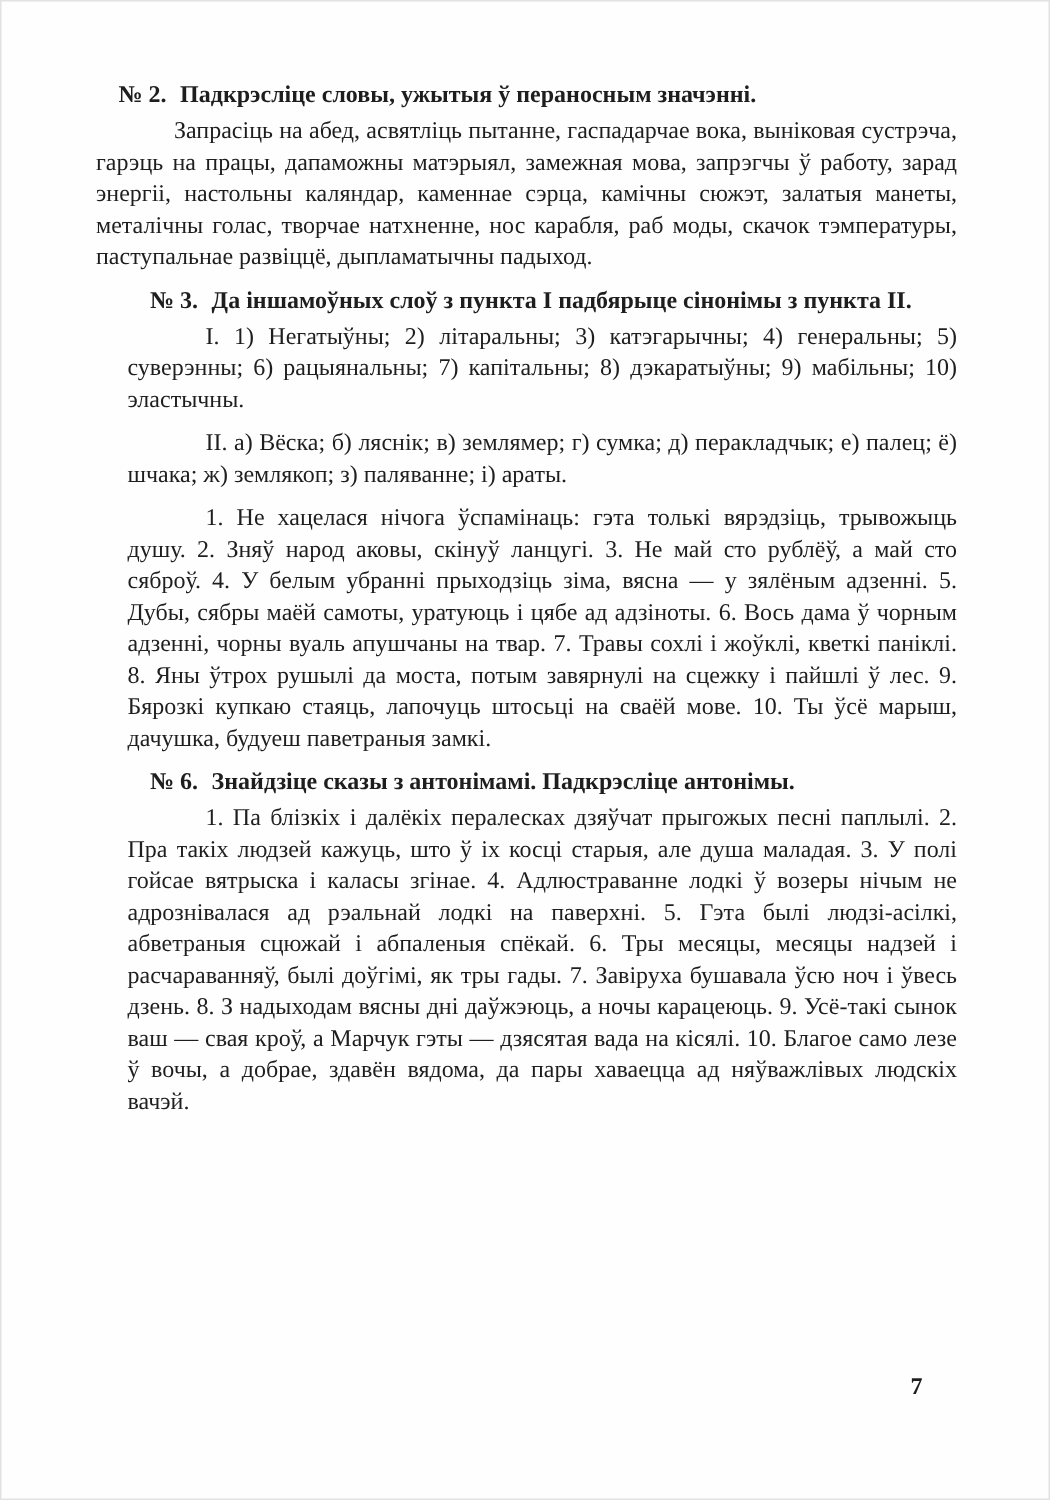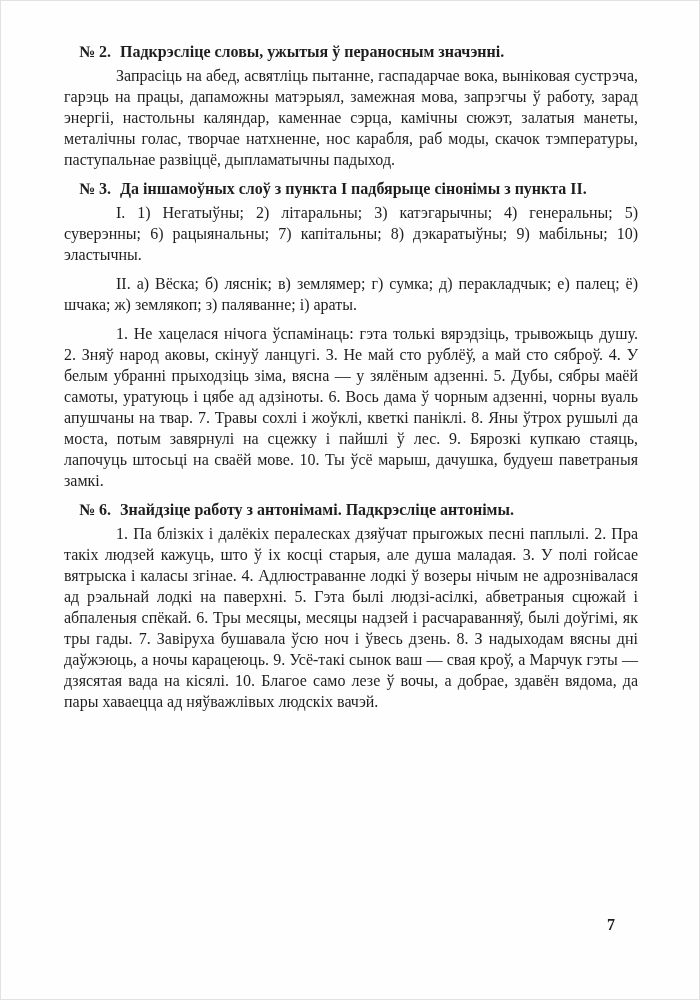--- a/index.html
+++ b/index.html
@@ -14,27 +14,27 @@
     position: relative;
     width: 700px;
     height: 1000px;
     background: #fefefe;
     border: 1px solid #e2e2e2;
     overflow: hidden;
     color: #1e1e1e;
   }
   .content {
     position: absolute;
-    top: 40px;
+    top: 52px;
     left: 63px;
     width: 574px;
     font-size: 16px;
     line-height: 21px;
   }
-  .exercise + .exercise { margin-top: 8px; }
+  .exercise + .exercise { margin-top: 8px; margin-left: 21px; }
   .ex-header {
     margin: 0 0 3px 0;
     font-size: 16px;
     font-weight: bold;
     padding-left: 52px;
     text-indent: -37px;
     text-align: left;
   }
   .ex-number { padding-right: 9px; }
   .ex-para {
@@ -69,20 +69,20 @@
 
     <section class="exercise">
       <p class="ex-para">II. а) Вёска; б) ляснік; в) землямер; г) сумка; д) перакладчык; е) палец; ё) шчака; ж) землякоп; з) паляванне; і) араты.</p>
     </section>
 
     <section class="exercise">
       <p class="ex-para">1. Не хацелася нічога ўспамінаць: гэта толькі вярэдзіць, трывожыць душу. 2. Зняў народ аковы, скінуў ланцугі. 3. Не май сто рублёў, а май сто сяброў. 4. У белым убранні прыходзіць зіма, вясна — у зялёным адзенні. 5. Дубы, сябры маёй самоты, уратуюць і цябе ад адзіноты. 6. Вось дама ў чорным адзенні, чорны вуаль апушчаны на твар. 7. Травы сохлі і жоўклі, кветкі паніклі. 8. Яны ўтрох рушылі да моста, потым завярнулі на сцежку і пайшлі ў лес. 9. Бярозкі купкаю стаяць, лапочуць штосьці на сваёй мове. 10. Ты ўсё марыш, дачушка, будуеш паветраныя замкі.</p>
     </section>
 
     <section class="exercise">
-      <h2 class="ex-header"><span class="ex-number">№ 6.</span><span class="ex-title">Знайдзіце работу з антонімамі. Падкрэсліце антонімы.</span></h2>
+      <h2 class="ex-header"><span class="ex-number">№ 6.</span><span class="ex-title">Знайдзіце сказы з антонімамі. Падкрэсліце антонімы.</span></h2>
       <p class="ex-para">1. Па блізкіх і далёкіх пералесках дзяўчат прыгожых песні паплылі. 2. Пра такіх людзей кажуць, што ў іх косці старыя, але душа маладая. 3. У полі гойсае вятрыска і каласы згінае. 4. Адлюстраванне лодкі ў возеры нічым не адрознівалася ад рэальнай лодкі на паверхні. 5. Гэта былі людзі-асілкі, абветраныя сцюжай і абпаленыя спёкай. 6. Тры месяцы, месяцы надзей і расчараванняў, былі доўгімі, як тры гады. 7. Завіруха бушавала ўсю ноч і ўвесь дзень. 8. З надыходам вясны дні даўжэюць, а ночы карацеюць. 9. Усё-такі сынок ваш — свая кроў, а Марчук гэты — дзясятая вада на кісялі. 10. Благое само лезе ў вочы, а добрае, здавён вядома, да пары хаваецца ад няўважлівых людскіх вачэй.</p>
     </section>
 
   </main>
 
   <div class="page-number">7</div>
 </div>
 
 </body></html>

